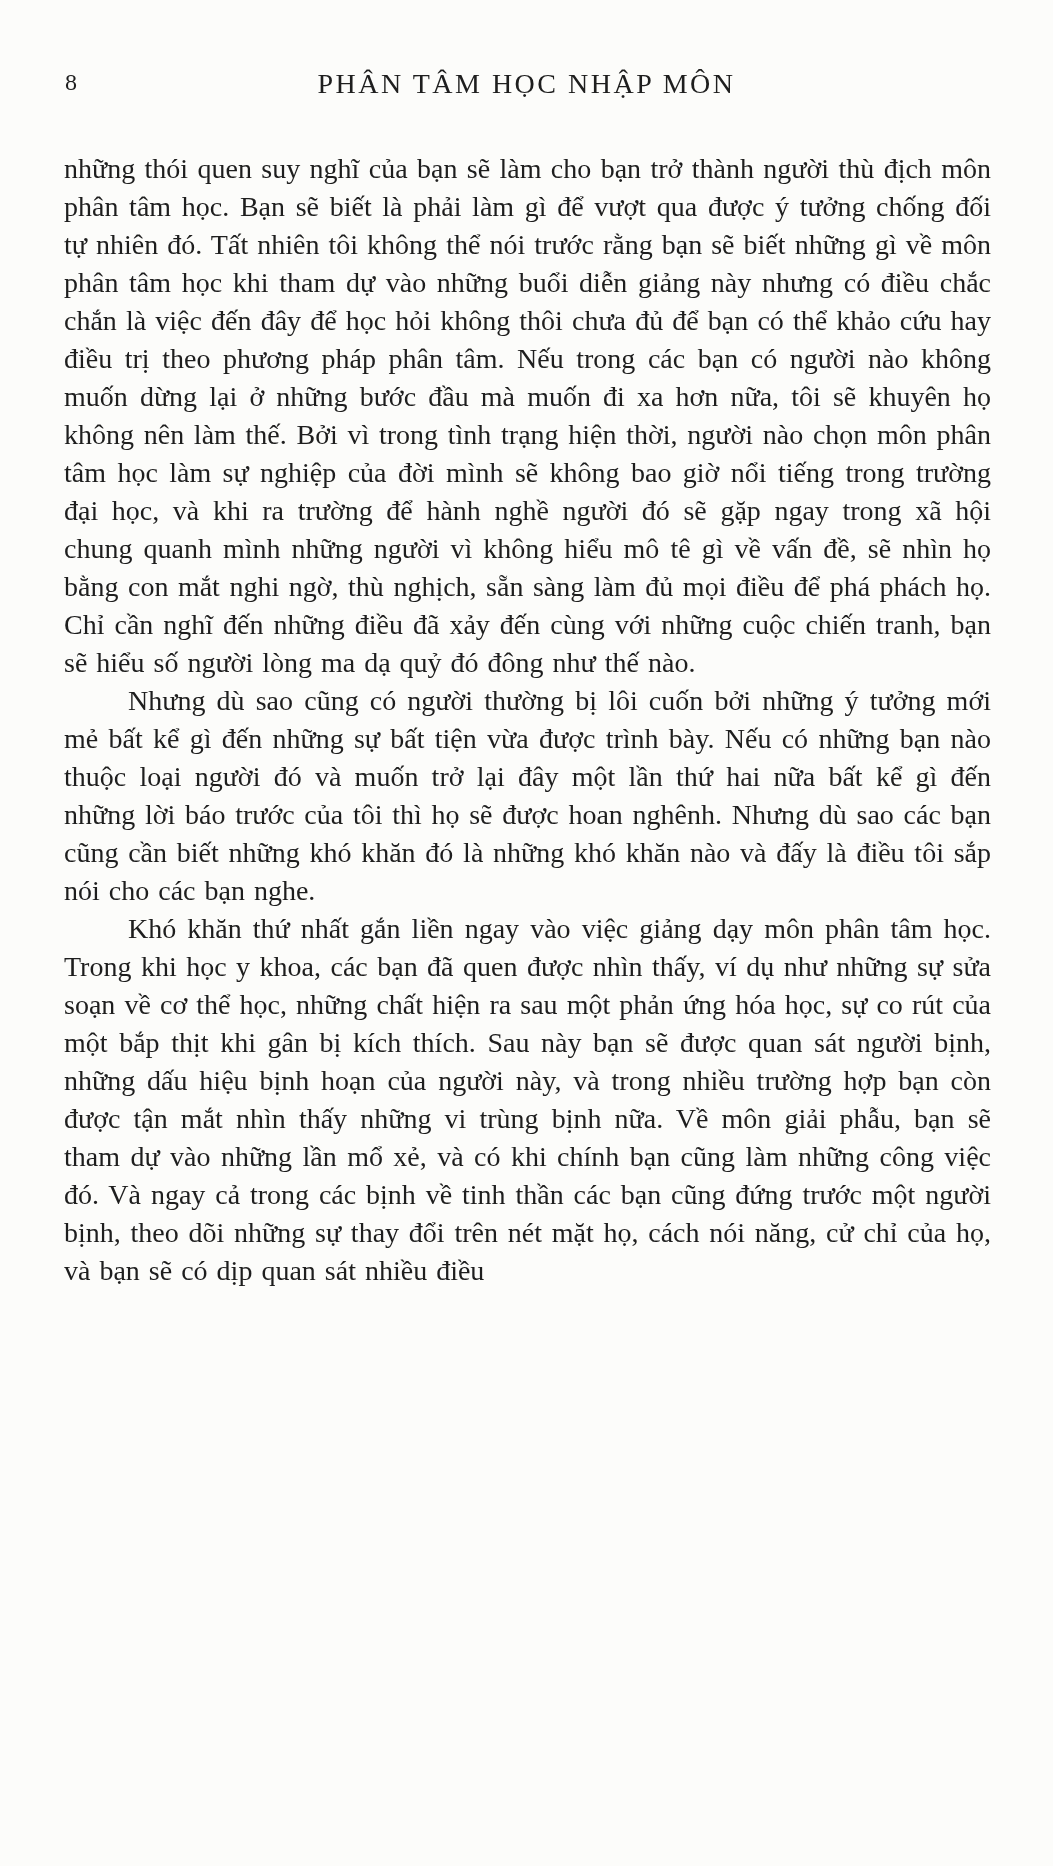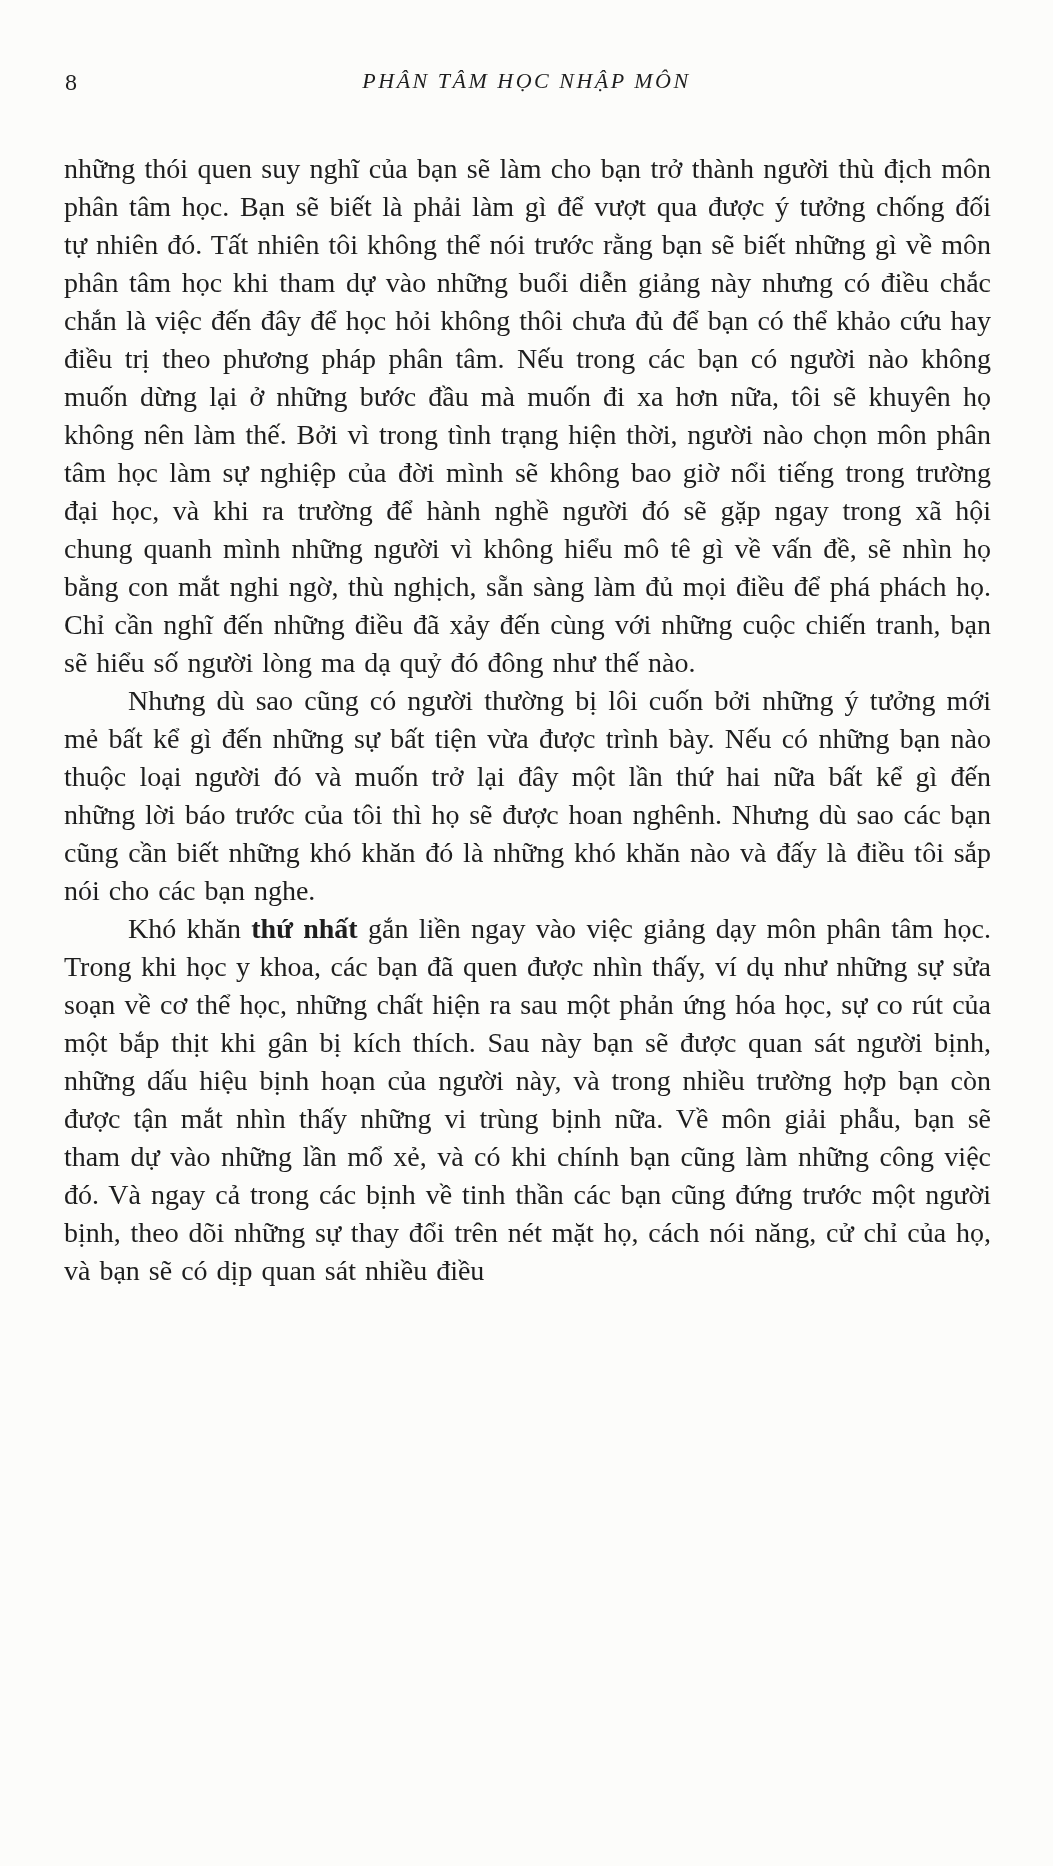--- a/index.html
+++ b/index.html
@@ -27,42 +27,41 @@
   .page-number {
     position: absolute;
     left: 65px;
     top: 70px;
     font-size: 24px;
     line-height: 1;
   }
   .running-title {
     display: block;
     text-align: center;
-    font-size: 22px;
+    font-size: 28px;
     letter-spacing: 2.5px;
     line-height: 1;
-    font-style: italic;
   }
   .page-body {
     margin: 44px 62px 9px 64px;
     font-size: 28px;
     line-height: 38px;
     text-align: justify;
     text-justify: inter-word;
     word-spacing: 2px;
   }
   .page-body p {
     margin: 0;
     padding: 0;
   }
   .page-body p.indent {
     text-indent: 64px;
   }
   .page-body strong {
-    font-weight: bold;
+    font-weight: normal;
   }
 </style>
 </head>
 <body>
 
 <div class="page">
 
   <div class="page-header">
     <span class="page-number">8</span>
     <span class="running-title">PHÂN TÂM HỌC NHẬP MÔN</span>

